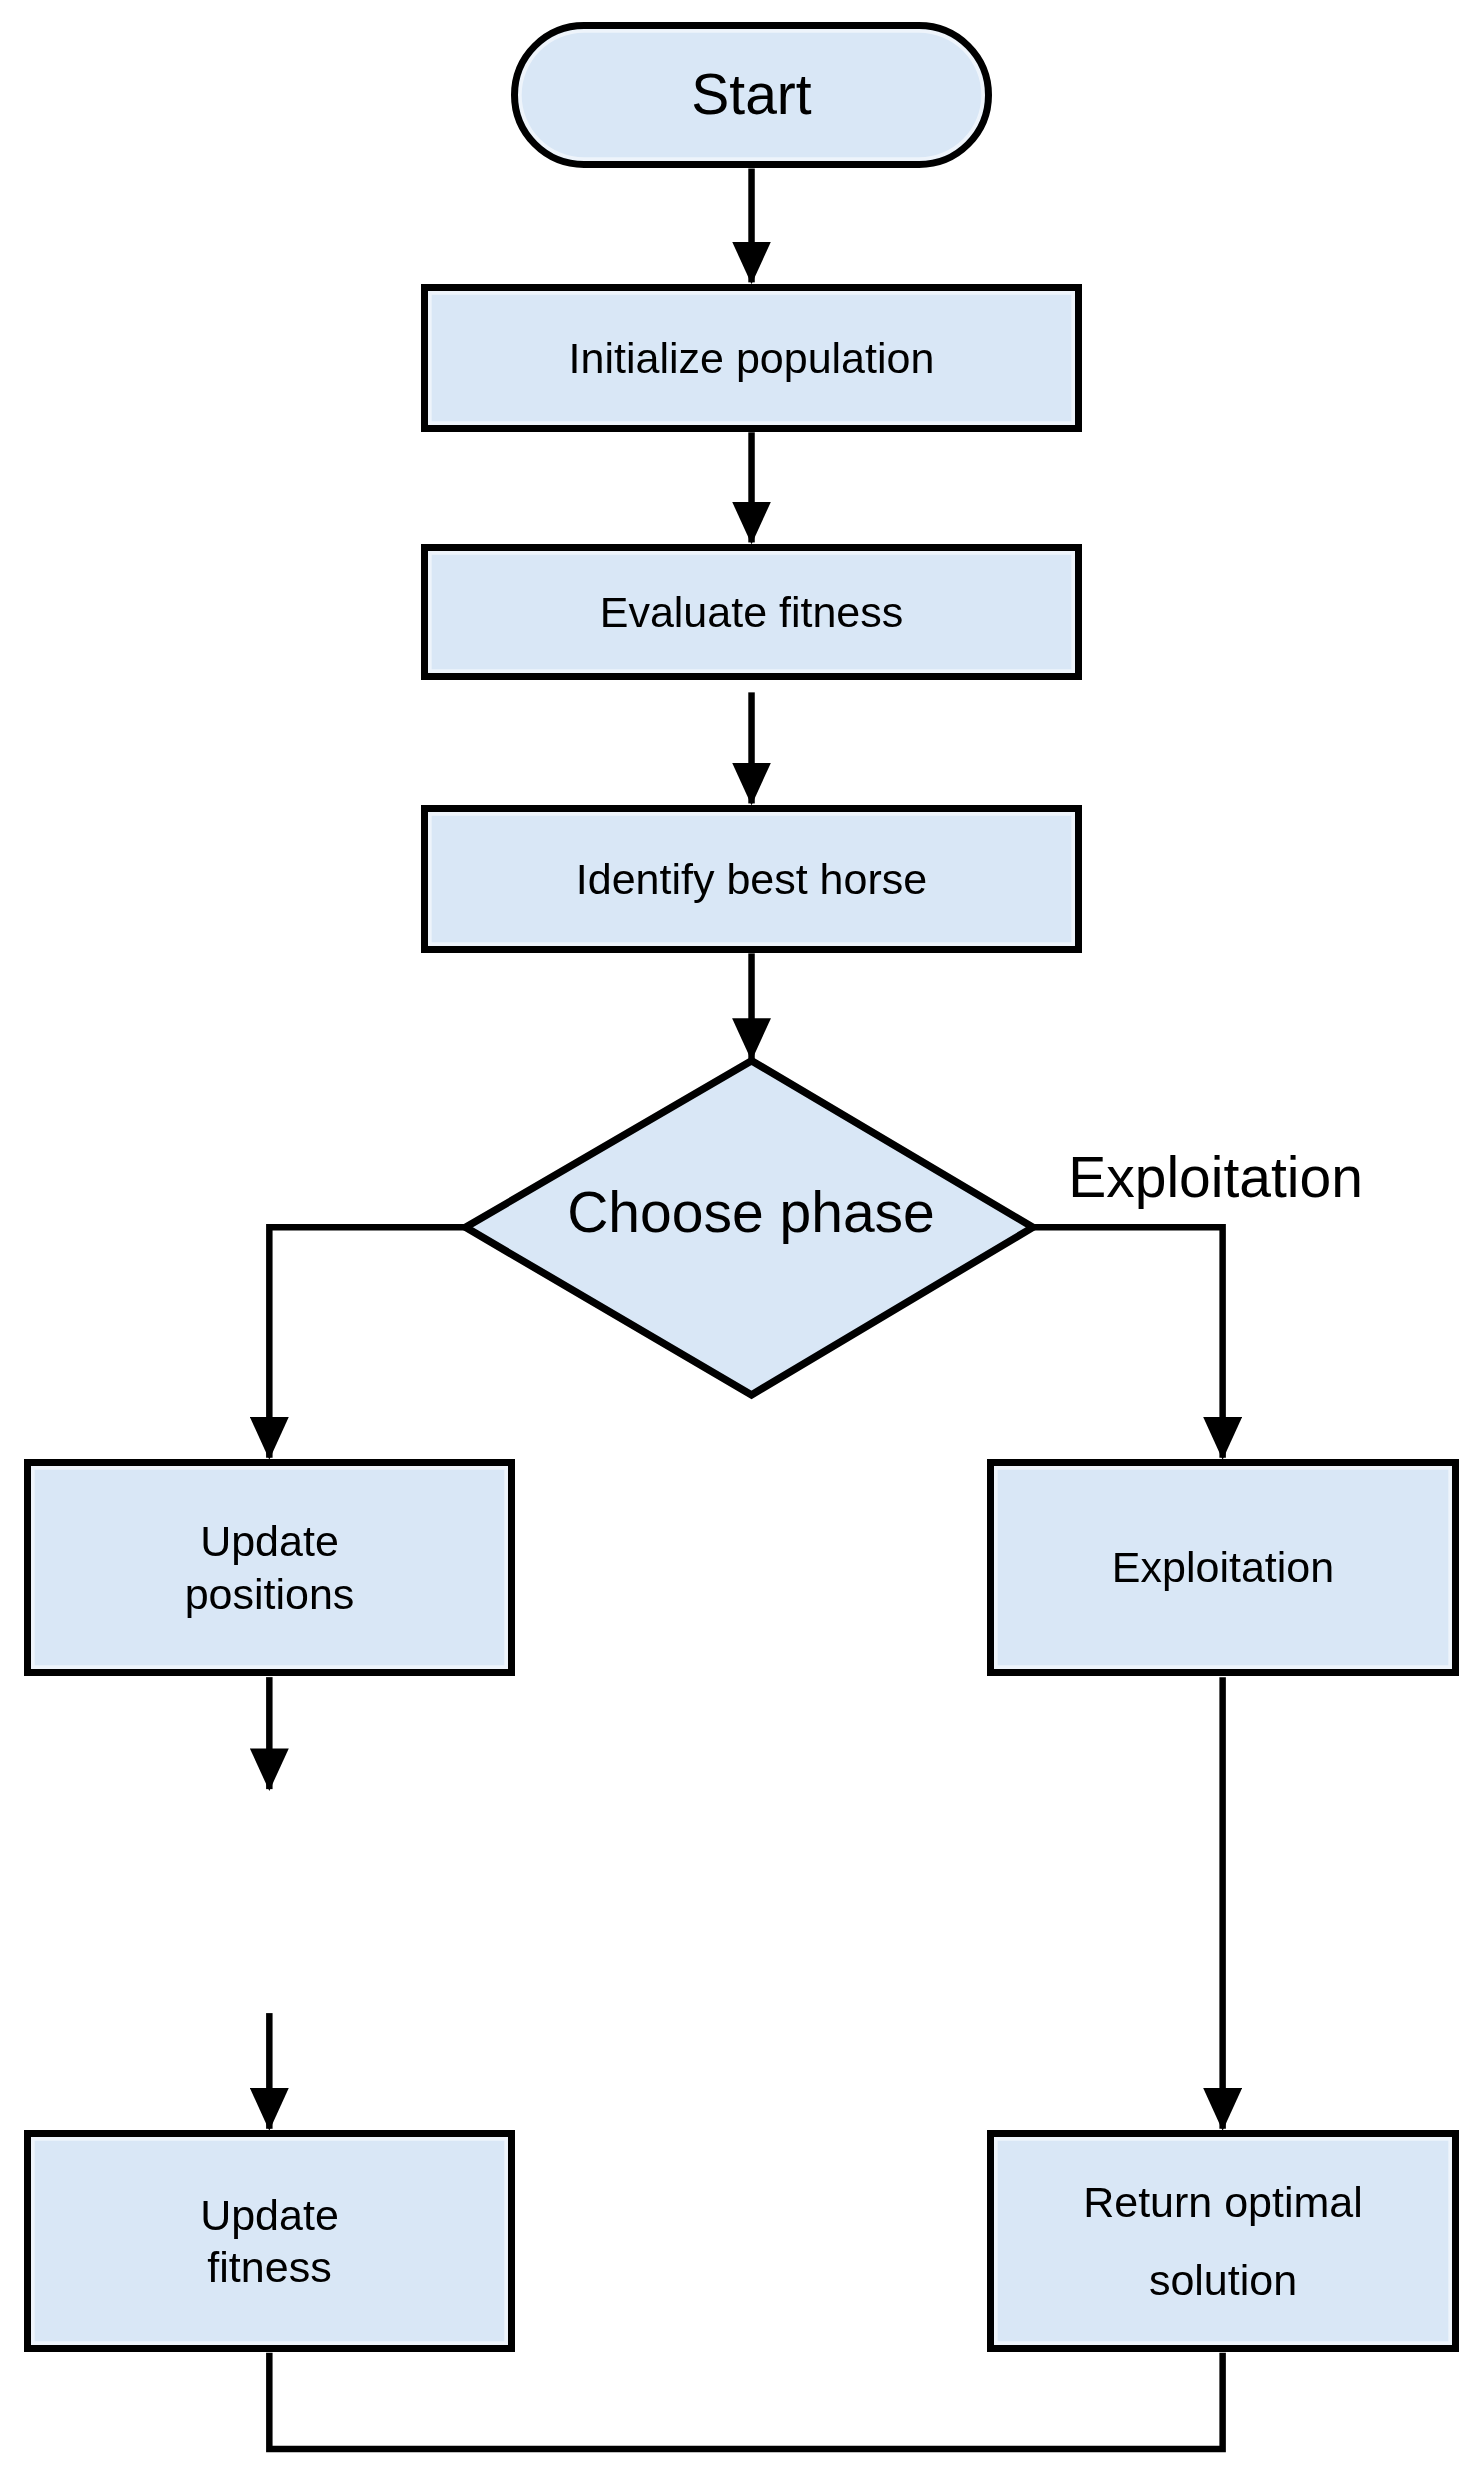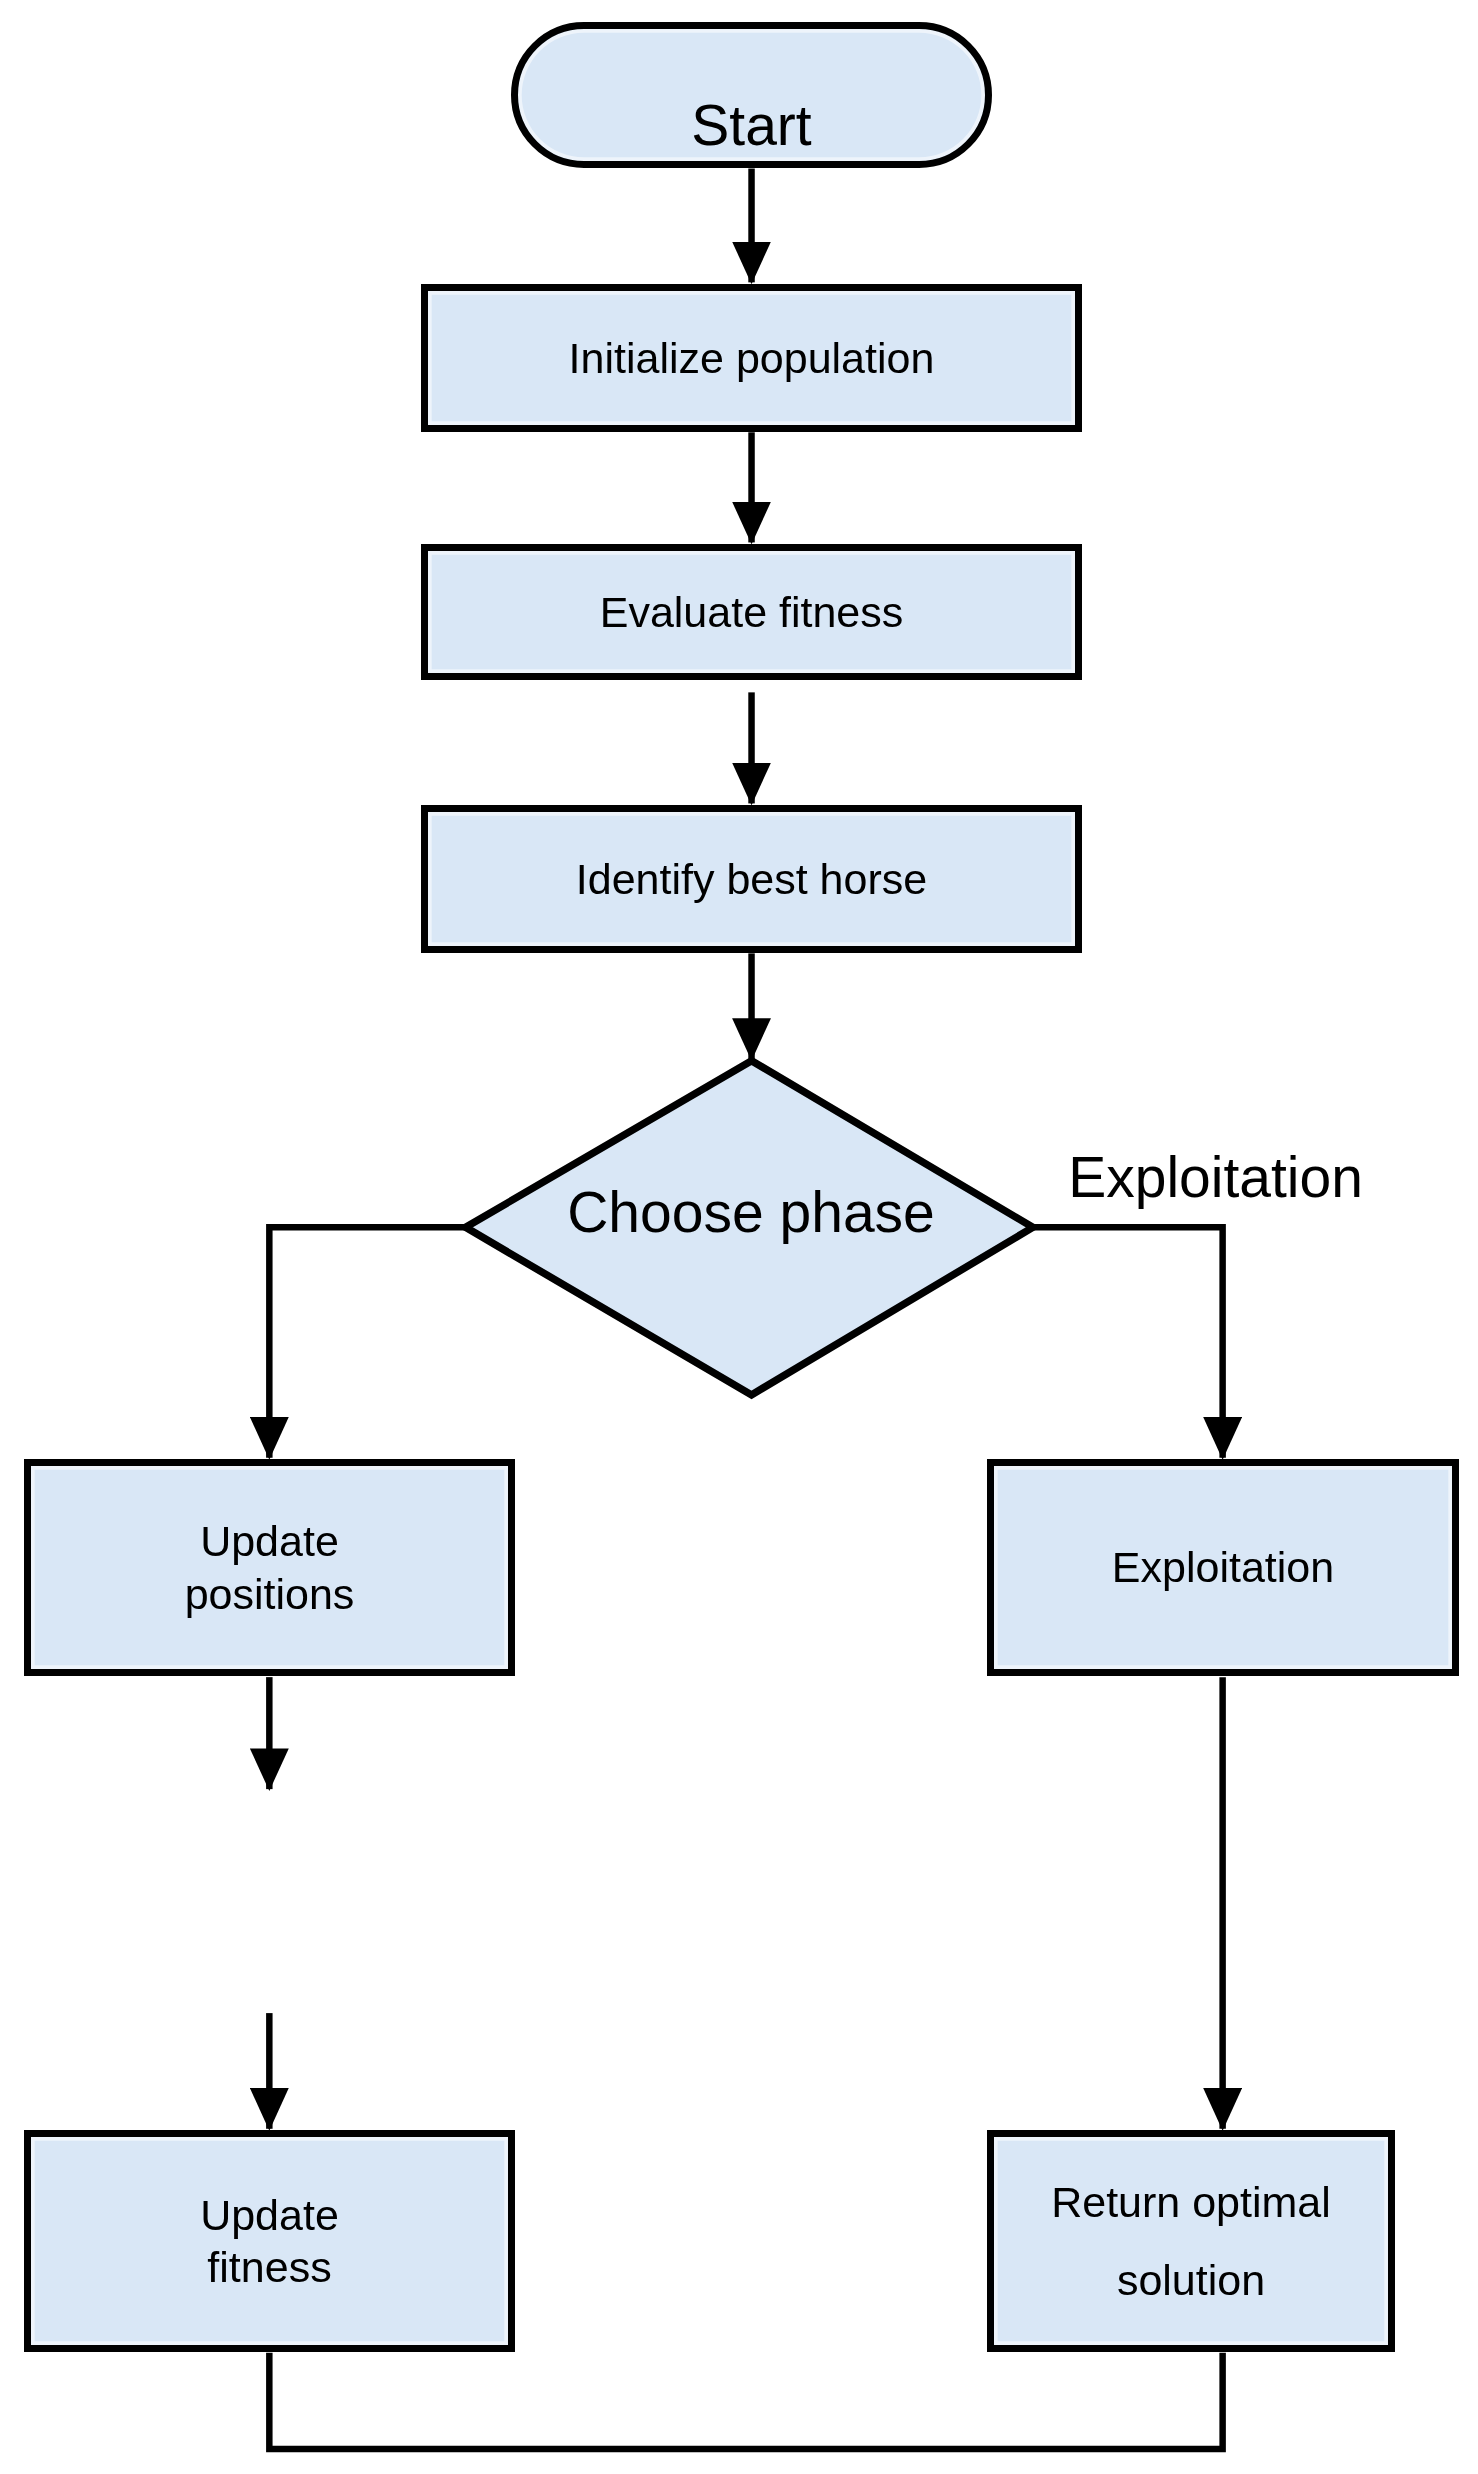--- a/index.html
+++ b/index.html
@@ -44,21 +44,21 @@
     text-align: center;
     background: var(--node-fill, #d9e7f6);
     border: 7.4px solid var(--node-border, #000000);
     color: var(--text, #000000);
     font-size: 43px;
     line-height: 1.22;
     box-shadow: inset 0 0 0 3.7px rgba(255,255,255,0.55);
   }
   .node span { display: block; }
 
-  .stadium { border-radius: 925px; justify-content: flex-end; }
+  .stadium { border-radius: 925px; }
 
   .float-label {
     position: absolute;
     display: flex;
     align-items: center;
     justify-content: center;
     text-align: center;
     color: var(--text, #000000);
     font-size: 57px;
     line-height: 1;
@@ -124,19 +124,19 @@
   <div class="node" style="left:987px; top:1459px; width:472px; height:217px;">
     <span>Exploitation</span>
   </div>
 
 
   <div class="node" style="left:24px; top:2130px; width:491px; height:222px;">
     <span>Update</span>
     <span>fitness</span>
   </div>
 
-  <div class="node" style="left:987px; top:2130px; width:408px; height:222px;gap:25px;">
+  <div class="node" style="left:987px; top:2130px; width:472px; height:222px;gap:25px;">
     <span>Return optimal</span>
     <span>solution</span>
   </div>
 
 </div>
 
 
 </body></html>

